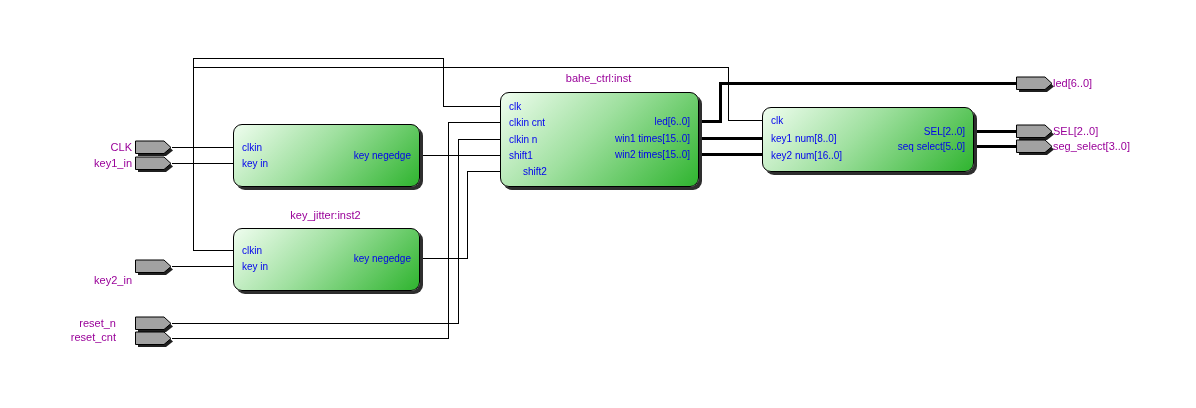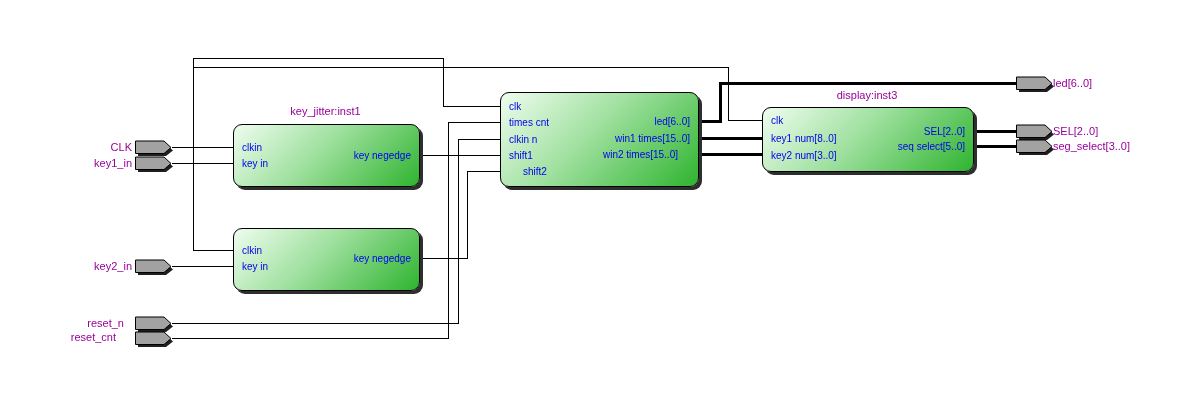--- a/index.html
+++ b/index.html
@@ -48,75 +48,75 @@
   <div class="wire" style="left:448px;top:122px;width:52px;height:1px"></div>
 
   <div class="wire" style="left:697px;top:120px;width:25px;height:3px"></div>
   <div class="wire" style="left:719px;top:82px;width:3px;height:41px"></div>
   <div class="wire" style="left:719px;top:82px;width:300px;height:3px"></div>
   <div class="wire" style="left:697px;top:137px;width:65px;height:3px"></div>
   <div class="wire" style="left:697px;top:153px;width:65px;height:3px"></div>
   <div class="wire" style="left:971px;top:130px;width:48px;height:3px"></div>
   <div class="wire" style="left:971px;top:145px;width:48px;height:3px"></div>
 
-  <div class="block-title" style="left:233px;top:105px;width:185px">key_jitter:inst1</div>
   <div class="block" style="left:233px;top:124px;width:185px;height:61px">
     <span class="port in" style="left:8px;top:16px">clkin</span>
     <span class="port in" style="left:8px;top:32px">key in</span>
     <span class="port out" style="right:8px;top:24px">key negedge</span>
   </div>
 
+  <div class="block-title" style="left:233px;top:209px;width:185px">key_jitter:inst2</div>
   <div class="block" style="left:233px;top:228px;width:185px;height:61px">
     <span class="port in" style="left:8px;top:15px">clkin</span>
     <span class="port in" style="left:8px;top:31px">key in</span>
     <span class="port out" style="right:8px;top:23px">key negedge</span>
   </div>
 
+  <div class="block-title" style="left:500px;top:72px;width:197px">bahe_ctrl:inst</div>
   <div class="block" style="left:500px;top:92px;width:197px;height:93px">
     <span class="port in" style="left:8px;top:7px">clk</span>
-    <span class="port in" style="left:8px;top:23px">times cnt</span>
+    <span class="port in" style="left:8px;top:23px">clkin cnt</span>
     <span class="port in" style="left:8px;top:40px">clkin n</span>
     <span class="port in" style="left:8px;top:56px">shift1</span>
     <span class="port in" style="left:22px;top:72px">shift2</span>
     <span class="port out" style="right:8px;top:22px">led[6..0]</span>
     <span class="port out" style="right:8px;top:39px">win1 times[15..0]</span>
-    <span class="port out" style="right:20px;top:55px">win2 times[15..0]</span>
+    <span class="port out" style="right:8px;top:55px">win2 times[15..0]</span>
   </div>
 
-  <div class="block-title" style="left:762px;top:89px;width:210px">display:inst3</div>
   <div class="block" style="left:762px;top:107px;width:210px;height:63px">
     <span class="port in" style="left:8px;top:6px">clk</span>
     <span class="port in" style="left:8px;top:24px">key1 num[8..0]</span>
-    <span class="port in" style="left:8px;top:41px">key2 num[3..0]</span>
+    <span class="port in" style="left:8px;top:41px">key2 num[16..0]</span>
     <span class="port out" style="right:8px;top:17px">SEL[2..0]</span>
     <span class="port out" style="right:8px;top:32px">seq select[5..0]</span>
   </div>
 
   <div class="pin-label right-align" style="left:20px;top:141px;width:112px">CLK</div>
   <div class="pin" style="left:135px;top:140px">
     <svg width="38" height="16" viewBox="0 0 38 16">
       <path d="M3 4 H31 L38 10.5 L31 16 H3 Z" fill="#1f1f1f"></path>
       <path d="M0.5 1 H29 L36 7.5 L29 13.5 H0.5 Z" fill="#a2a2a2" stroke="#000"></path>
     </svg>
   </div>
   <div class="pin-label right-align" style="left:20px;top:157px;width:112px">key1_in</div>
   <div class="pin" style="left:135px;top:156px">
     <svg width="38" height="16" viewBox="0 0 38 16">
       <path d="M3 4 H31 L38 10.5 L31 16 H3 Z" fill="#1f1f1f"></path>
       <path d="M0.5 1 H29 L36 7.5 L29 13.5 H0.5 Z" fill="#a2a2a2" stroke="#000"></path>
     </svg>
   </div>
-  <div class="pin-label right-align" style="left:20px;top:260px;width:112px">key2_in</div>
+  <div class="pin-label right-align" style="left:20px;top:274px;width:112px">key2_in</div>
   <div class="pin" style="left:135px;top:259px">
     <svg width="38" height="16" viewBox="0 0 38 16">
       <path d="M3 4 H31 L38 10.5 L31 16 H3 Z" fill="#1f1f1f"></path>
       <path d="M0.5 1 H29 L36 7.5 L29 13.5 H0.5 Z" fill="#a2a2a2" stroke="#000"></path>
     </svg>
   </div>
-  <div class="pin-label right-align" style="left:12px;top:317px;width:112px">reset_n</div>
+  <div class="pin-label right-align" style="left:4px;top:317px;width:112px">reset_n</div>
   <div class="pin" style="left:135px;top:316px">
     <svg width="38" height="16" viewBox="0 0 38 16">
       <path d="M3 4 H31 L38 10.5 L31 16 H3 Z" fill="#1f1f1f"></path>
       <path d="M0.5 1 H29 L36 7.5 L29 13.5 H0.5 Z" fill="#a2a2a2" stroke="#000"></path>
     </svg>
   </div>
   <div class="pin-label right-align" style="left:4px;top:331px;width:112px">reset_cnt</div>
   <div class="pin" style="left:135px;top:331px">
     <svg width="38" height="16" viewBox="0 0 38 16">
       <path d="M3 4 H31 L38 10.5 L31 16 H3 Z" fill="#1f1f1f"></path>

